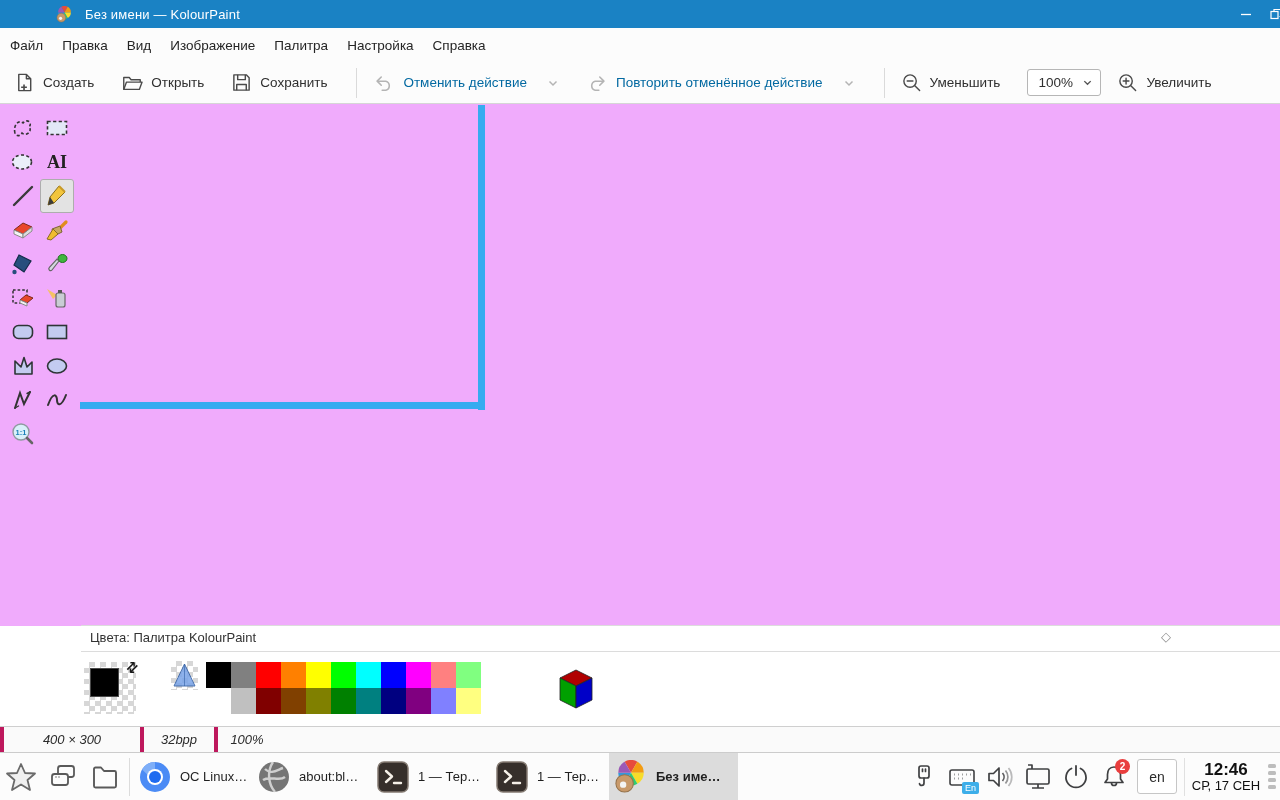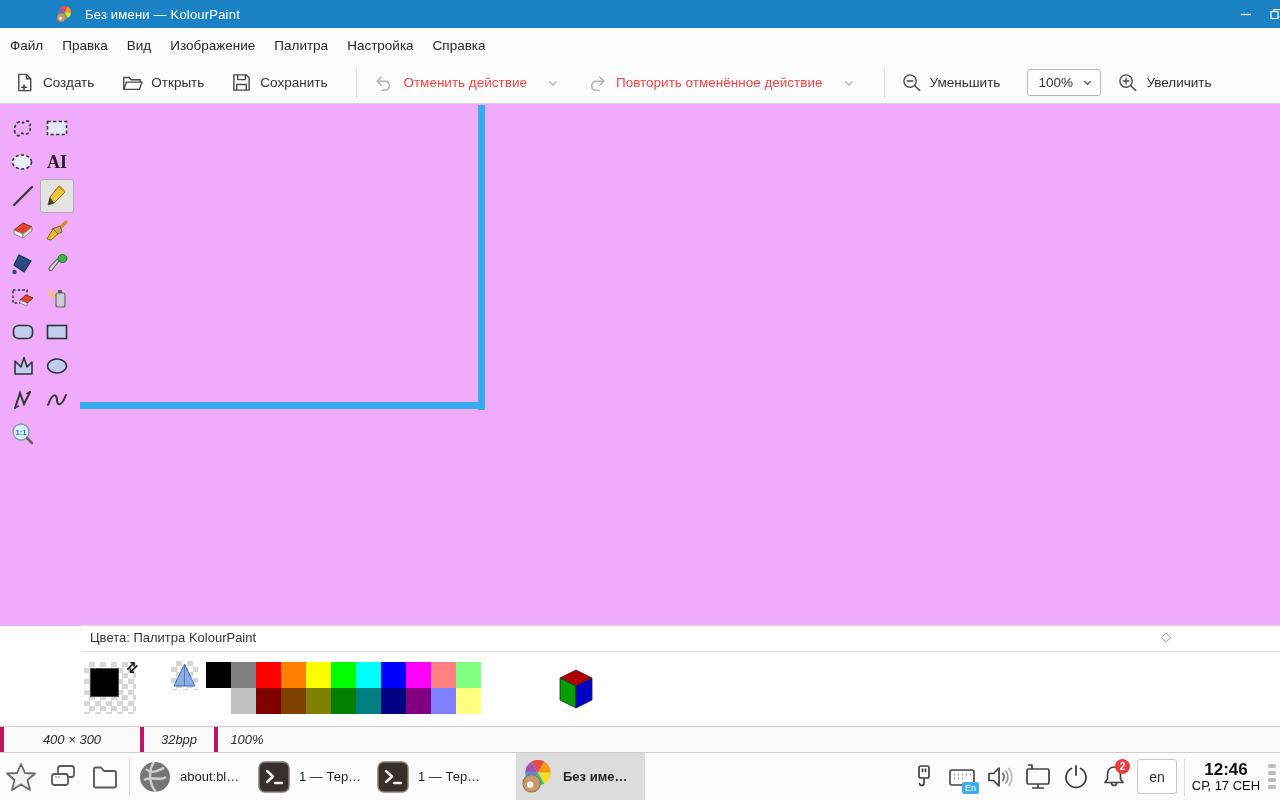--- a/index.html
+++ b/index.html
@@ -18,21 +18,21 @@
   
   .menubar{position:absolute;left:0;top:28px;width:1280px;height:34px;background:#fcfcfc;
     display:flex;align-items:center;gap:19px;padding-left:10px;font-size:13.5px;color:#252525;}
   .menubar span{cursor:default;}
 
   
   .toolbar{position:absolute;left:0;top:62px;width:1280px;height:41px;background:#fcfcfc;
     border-bottom:1px solid #d6d6d6;display:flex;align-items:center;padding-left:14px;
     font-size:13.5px;color:#2f2f2f;}
   .tbtn{display:flex;align-items:center;gap:8px;margin-right:27px;cursor:default;white-space:nowrap;}
-  .tbtn.disabled{color:#ef4444;}
+  .tbtn.disabled{color:#0369a1;}
   .tbtn .chev{margin-left:12px;}
   .tsep{width:1px;height:30px;background:#dadada;margin:0 16px 0 2px;}
   .combo{width:74px;height:27px;border:1px solid #b6b6b6;border-radius:3px;background:#fff;
     display:flex;align-items:center;justify-content:space-between;padding:0 7px 0 10px;
     margin-right:16px;box-sizing:border-box;}
 
   
   .main{position:absolute;left:0;top:104px;width:1280px;height:522px;background:#f0abfc;}
   .toolgrid{position:absolute;left:6px;top:7px;display:grid;
     grid-template-columns:34px 34px;grid-auto-rows:34px;}
@@ -69,21 +69,21 @@
   .sb-field{height:100%;display:flex;align-items:center;justify-content:center;border-left:4px solid #be185d;font-style:italic;}
   .sb-size{width:136px}.sb-depth{width:70px}.sb-zoom{width:58px}
 
   
   .taskbar{position:absolute;left:0;top:752px;width:1280px;height:48px;background:#fcfcfc;
     border-top:1px solid #cccccc;box-sizing:border-box;display:flex;align-items:center;}
   .launcher{width:42px;height:44px;display:flex;align-items:center;justify-content:center;cursor:default;}
   .lsep{width:1px;height:38px;background:#dcdcdc;margin:0 3px;}
   .task{width:119px;height:47px;display:flex;align-items:center;gap:8px;padding-left:5px;
     box-sizing:border-box;font-size:13px;color:#1f1f1f;cursor:default;overflow:hidden;white-space:nowrap;}
-  .task.active{background:#dcdcdc;width:129px;font-weight:bold;margin-left:26px;}
+  .task.active{background:#dcdcdc;width:129px;font-weight:bold;}
   .task .ticon{flex:0 0 34px;width:34px;height:34px;}
   .tray{margin-left:auto;display:flex;align-items:center;}
   .trayicon{width:38px;height:44px;display:flex;align-items:center;justify-content:center;position:relative;cursor:default;}
   .kbadge{position:absolute;right:2px;bottom:5px;background:#3daee9;color:#fff;font-size:9px;
     padding:1px 3px;border-radius:2px;line-height:10px;}
   .nbadge{position:absolute;right:3px;top:4px;background:#e93e3e;color:#fff;font-size:10px;font-weight:bold;
     width:15px;height:15px;border-radius:50%;display:flex;align-items:center;justify-content:center;line-height:15px;}
   .enbox{width:38px;height:33px;border:1px solid #c6c6c6;border-radius:3px;background:#fff;
     display:flex;align-items:center;justify-content:center;font-size:14px;color:#2b2b2b;margin:0 4px;cursor:default;}
   .traysep{width:1px;height:38px;background:#e0e0e0;margin:0 3px;}
@@ -399,20 +399,29 @@
     </div>
     <div class="launcher">
       <svg width="30" height="30" viewBox="0 0 30 30" fill="none" stroke="#5a5a5a" stroke-width="1.9" stroke-linejoin="round">
         <path d="M4 24 V7 a1.5 1.5 0 0 1 1.5 -1.5 H11 L14 9 H24.5 A1.5 1.5 0 0 1 26 10.5 V24 a1.5 1.5 0 0 1 -1.5 1.5 H5.5 A1.5 1.5 0 0 1 4 24 Z"></path>
       </svg>
     </div>
     <div class="lsep"></div>
 
     <div class="task">
       <svg class="ticon" viewBox="0 0 34 34">
+        <circle cx="17" cy="17" r="15" fill="#4b8bf5"></circle>
+        <path d="M17 2 A15 15 0 0 0 4 9.5 L12 17 A8 8 0 0 1 17 9 Z" fill="#7eaef8"></path>
+        <circle cx="17" cy="17" r="8" fill="#fff"></circle>
+        <circle cx="17" cy="17" r="6" fill="#1f6bf0"></circle>
+      </svg>
+      <span>ОС Linux…</span>
+    </div>
+    <div class="task">
+      <svg class="ticon" viewBox="0 0 34 34">
         <circle cx="17" cy="17" r="15" fill="#757575"></circle>
         <path d="M8 9 C14 15 20 10 26 8 M6 20 C13 15 22 22 28 17 M16 2 C10 11 11 24 18 32" stroke="#e6e6e6" stroke-width="2.4" fill="none" opacity="0.8"></path>
       </svg>
       <span>about:bl…</span>
     </div>
     <div class="task">
       <svg class="ticon" viewBox="0 0 34 34">
         <rect x="2" y="2" width="30" height="30" rx="6" fill="#362f2b" stroke="#847a72" stroke-width="1.5"></rect>
         <path d="M10 11 L16 16.5 L10 22" stroke="#f5f0e8" stroke-width="2.4" fill="none" stroke-linecap="round" stroke-linejoin="round"></path>
         <line x1="18" y1="23" x2="25" y2="23" stroke="#f5f0e8" stroke-width="2.4" stroke-linecap="round"></line>

